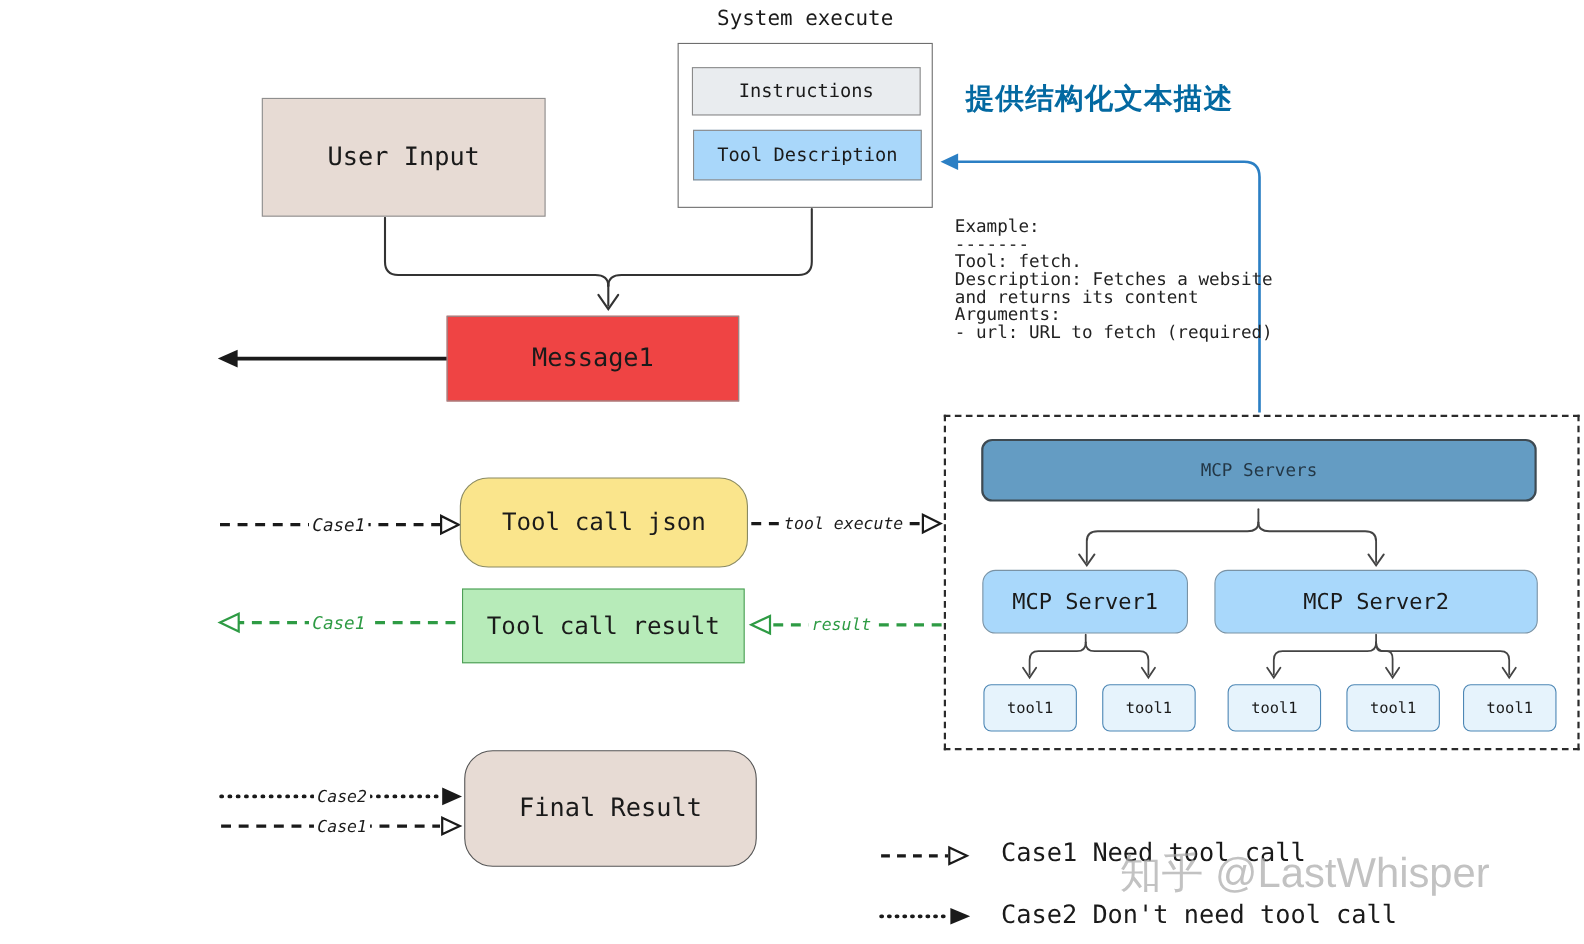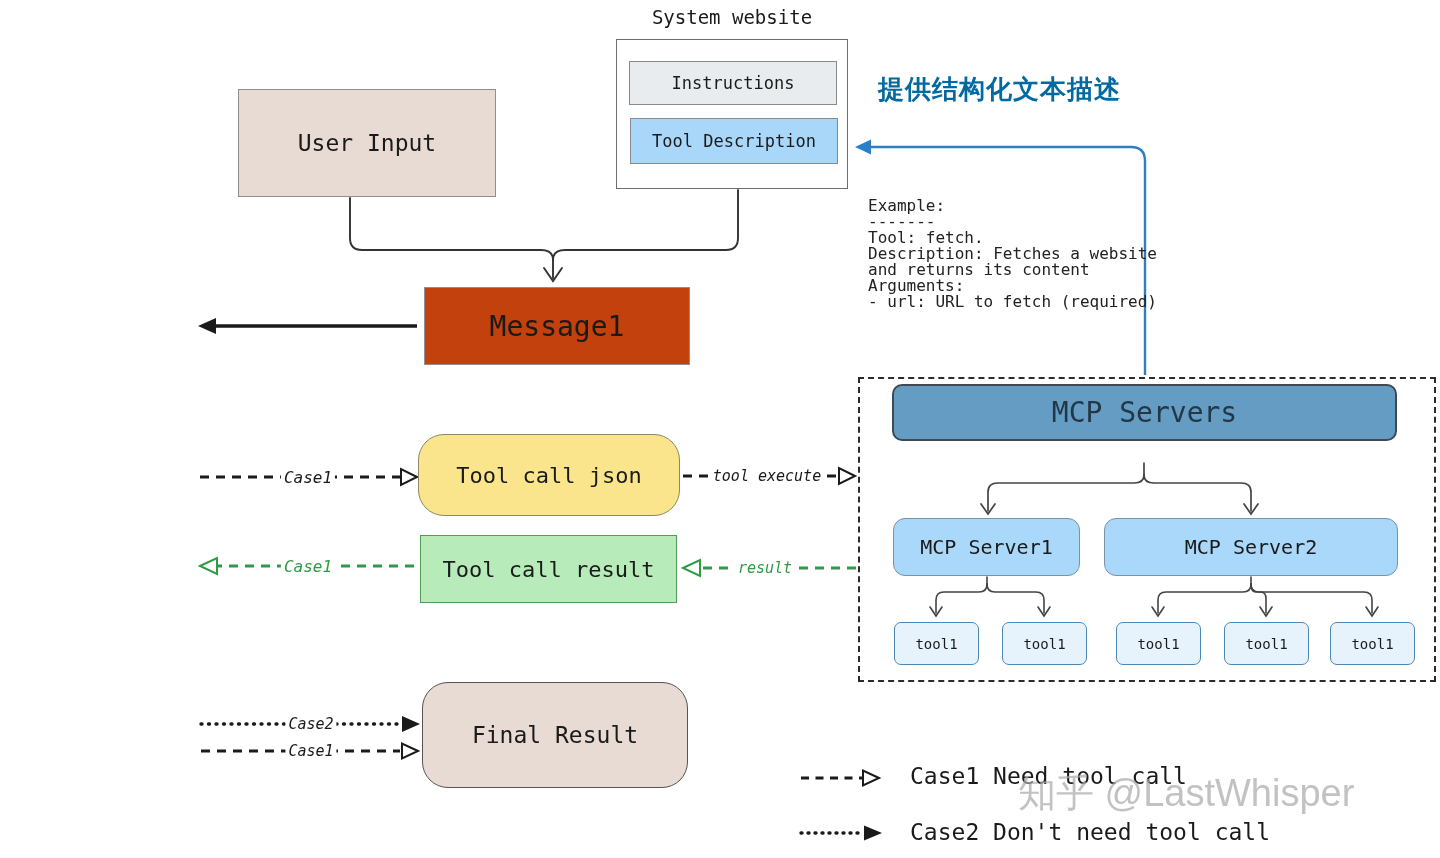--- a/index.html
+++ b/index.html
@@ -12,30 +12,30 @@
   .node{
     position:absolute;display:flex;align-items:center;justify-content:center;
     box-sizing:border-box;text-align:center;z-index:2;
   }
   
   .system-prompt-label{position:absolute;left:616px;top:6px;width:232px;text-align:center;font-size:19px;z-index:2;}
   .system-prompt-box{left:616px;top:39px;width:232px;height:150px;background:#ffffff;border:1.6px solid #6e6e6e;}
   .instructions-box{left:629px;top:61px;width:208px;height:44px;background:#e9ecef;border:1.5px solid #8a8a8a;font-size:17px;}
   .tooldesc-box{left:630px;top:118px;width:208px;height:46px;background:#a9d7fa;border:1.5px solid #8a8a8a;font-size:17px;}
   .user-input-box{left:238px;top:89px;width:258px;height:108px;background:#e7dbd4;border:1.5px solid #8f8f8f;font-size:23px;}
-  .message1-box{left:424px;top:287px;width:266px;height:78px;background:#c2410c;border:1.5px solid #8f8f8f;font-size:28px;}
+  .message1-box{left:406px;top:287px;width:266px;height:78px;background:#ef4444;border:1.5px solid #8f8f8f;font-size:23px;}
   
   .llm-box{left:8px;top:277px;width:189px;height:526px;background:#d8c5f6;border:1.6px solid #7d7d93;border-radius:22px;font-size:27px;}
   
   .json-box{left:418px;top:434px;width:262px;height:82px;background:#fae58c;border:1.6px solid #8a8a62;border-radius:26px;font-size:22px;}
   .result-box{left:420px;top:535px;width:257px;height:68px;background:#b7ebb9;border:1.8px solid #4e9e57;font-size:22px;}
   .final-box{left:422px;top:682px;width:266px;height:106px;background:#e7dbd4;border:1.6px solid #555;border-radius:26px;font-size:23px;}
   
   .mcp-container{left:858px;top:377px;width:578px;height:305px;border:2.2px dashed #2b2b2b;background:transparent;}
-  .mcp-header{left:892px;top:384px;width:505px;height:57px;background:#649cc3;border:2.6px solid #3e4a52;border-radius:10px;font-size:28px;color:#233746;}
+  .mcp-header{left:892px;top:399px;width:505px;height:57px;background:#649cc3;border:2.6px solid #3e4a52;border-radius:10px;font-size:16px;color:#233746;}
   .server-box{background:#a9d8fb;border:1.5px solid #7a93a5;border-radius:12px;font-size:20px;}
   .server1-box{left:893px;top:518px;width:187px;height:58px;}
   .server2-box{left:1104px;top:518px;width:294px;height:58px;}
   .tool-box{top:622px;width:85px;height:43px;background:#e6f3fc;border:1.4px solid #4d87b5;border-radius:7px;font-size:14px;}
   .tool-1{left:894px;} .tool-2{left:1002px;} .tool-3{left:1116px;} .tool-4{left:1224px;} .tool-5{left:1330px;}
   
   .cn-note{position:absolute;left:878px;top:72px;font-size:26px;font-weight:bold;color:#0369a1;letter-spacing:1px;z-index:2;font-family:"DejaVu Sans Mono","Liberation Sans",sans-serif;}
   .example-text{position:absolute;left:868px;top:198px;font-size:16px;line-height:16px;white-space:pre;z-index:2;color:#222;}
   .edge-label{
     position:absolute;z-index:3;background:#ffffff;padding:0 3px;font-size:16px;font-style:italic;
@@ -134,21 +134,21 @@
     <g>
       <line x1="801" y1="778" x2="862" y2="778" stroke="#1a1a1a" stroke-width="3" stroke-dasharray="8 6.5"></line>
       <polygon points="879,778 863,770.5 863,785.5" fill="#ffffff" stroke="#1a1a1a" stroke-width="2"></polygon>
     </g>
     <g>
       <line x1="801" y1="833" x2="864" y2="833" stroke="#1a1a1a" stroke-width="3.4" stroke-dasharray="1 6" stroke-linecap="round"></line>
       <polygon points="882,833 864,825.5 864,840.5" fill="#1a1a1a"></polygon>
     </g>
   </svg>
 
-  <div class="system-prompt-label">System website</div>
+  <div class="system-prompt-label">System execute</div>
   <div class="node system-prompt-box"></div>
   <div class="node instructions-box">Instructions</div>
   <div class="node tooldesc-box">Tool Description</div>
   <div class="node user-input-box">User Input</div>
   <div class="node message1-box">Message1</div>
   <div class="node json-box">Tool call json</div>
   <div class="node final-box">Final Result</div>
   <div class="node result-box">Tool call result</div>
 
   <div class="node mcp-container"></div>

